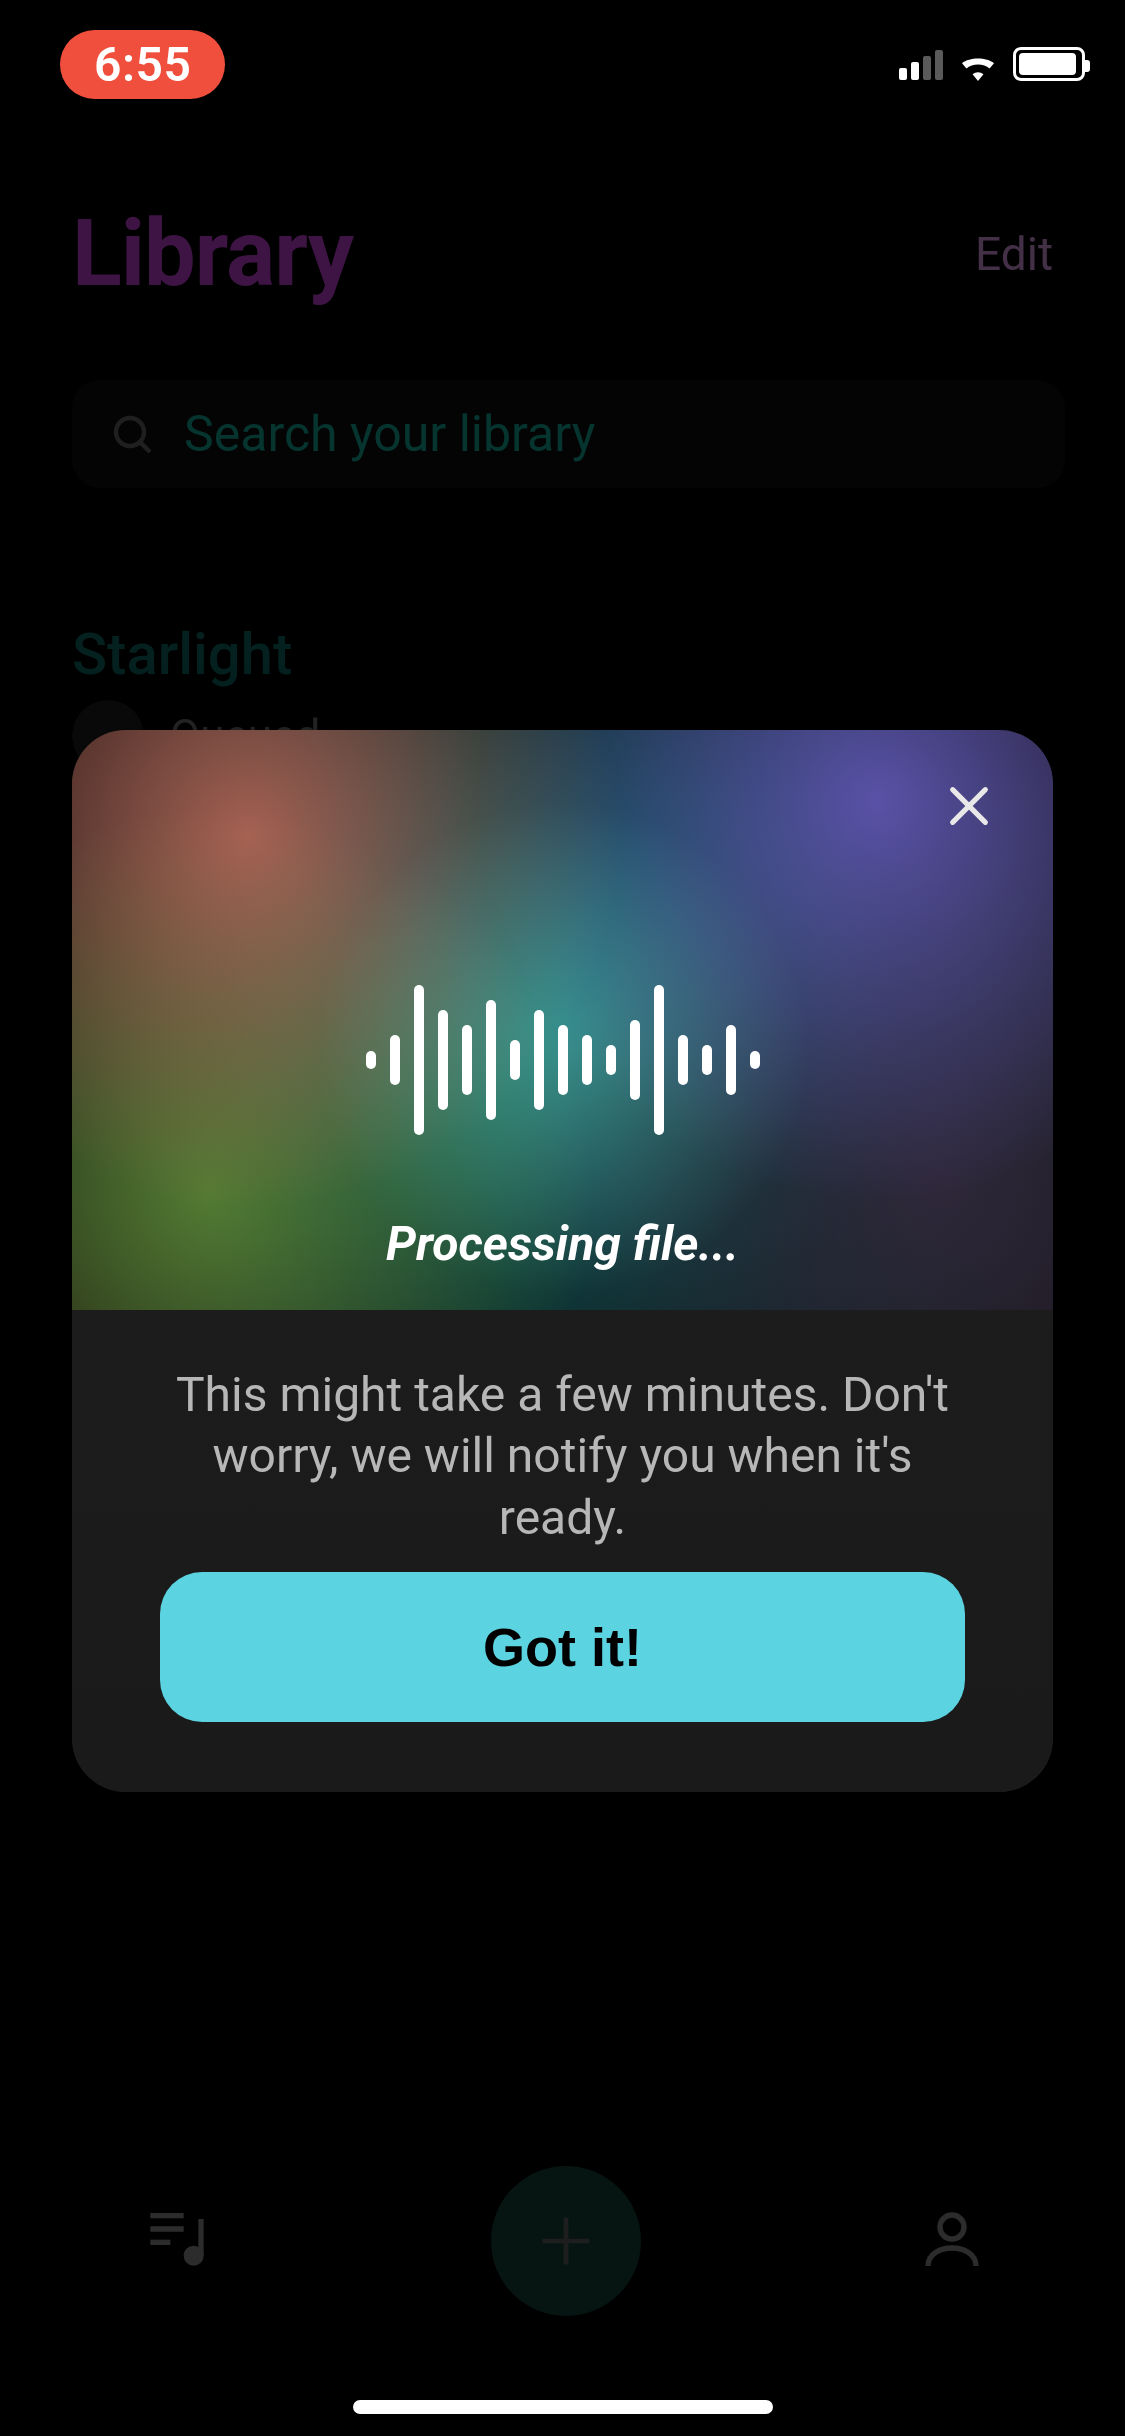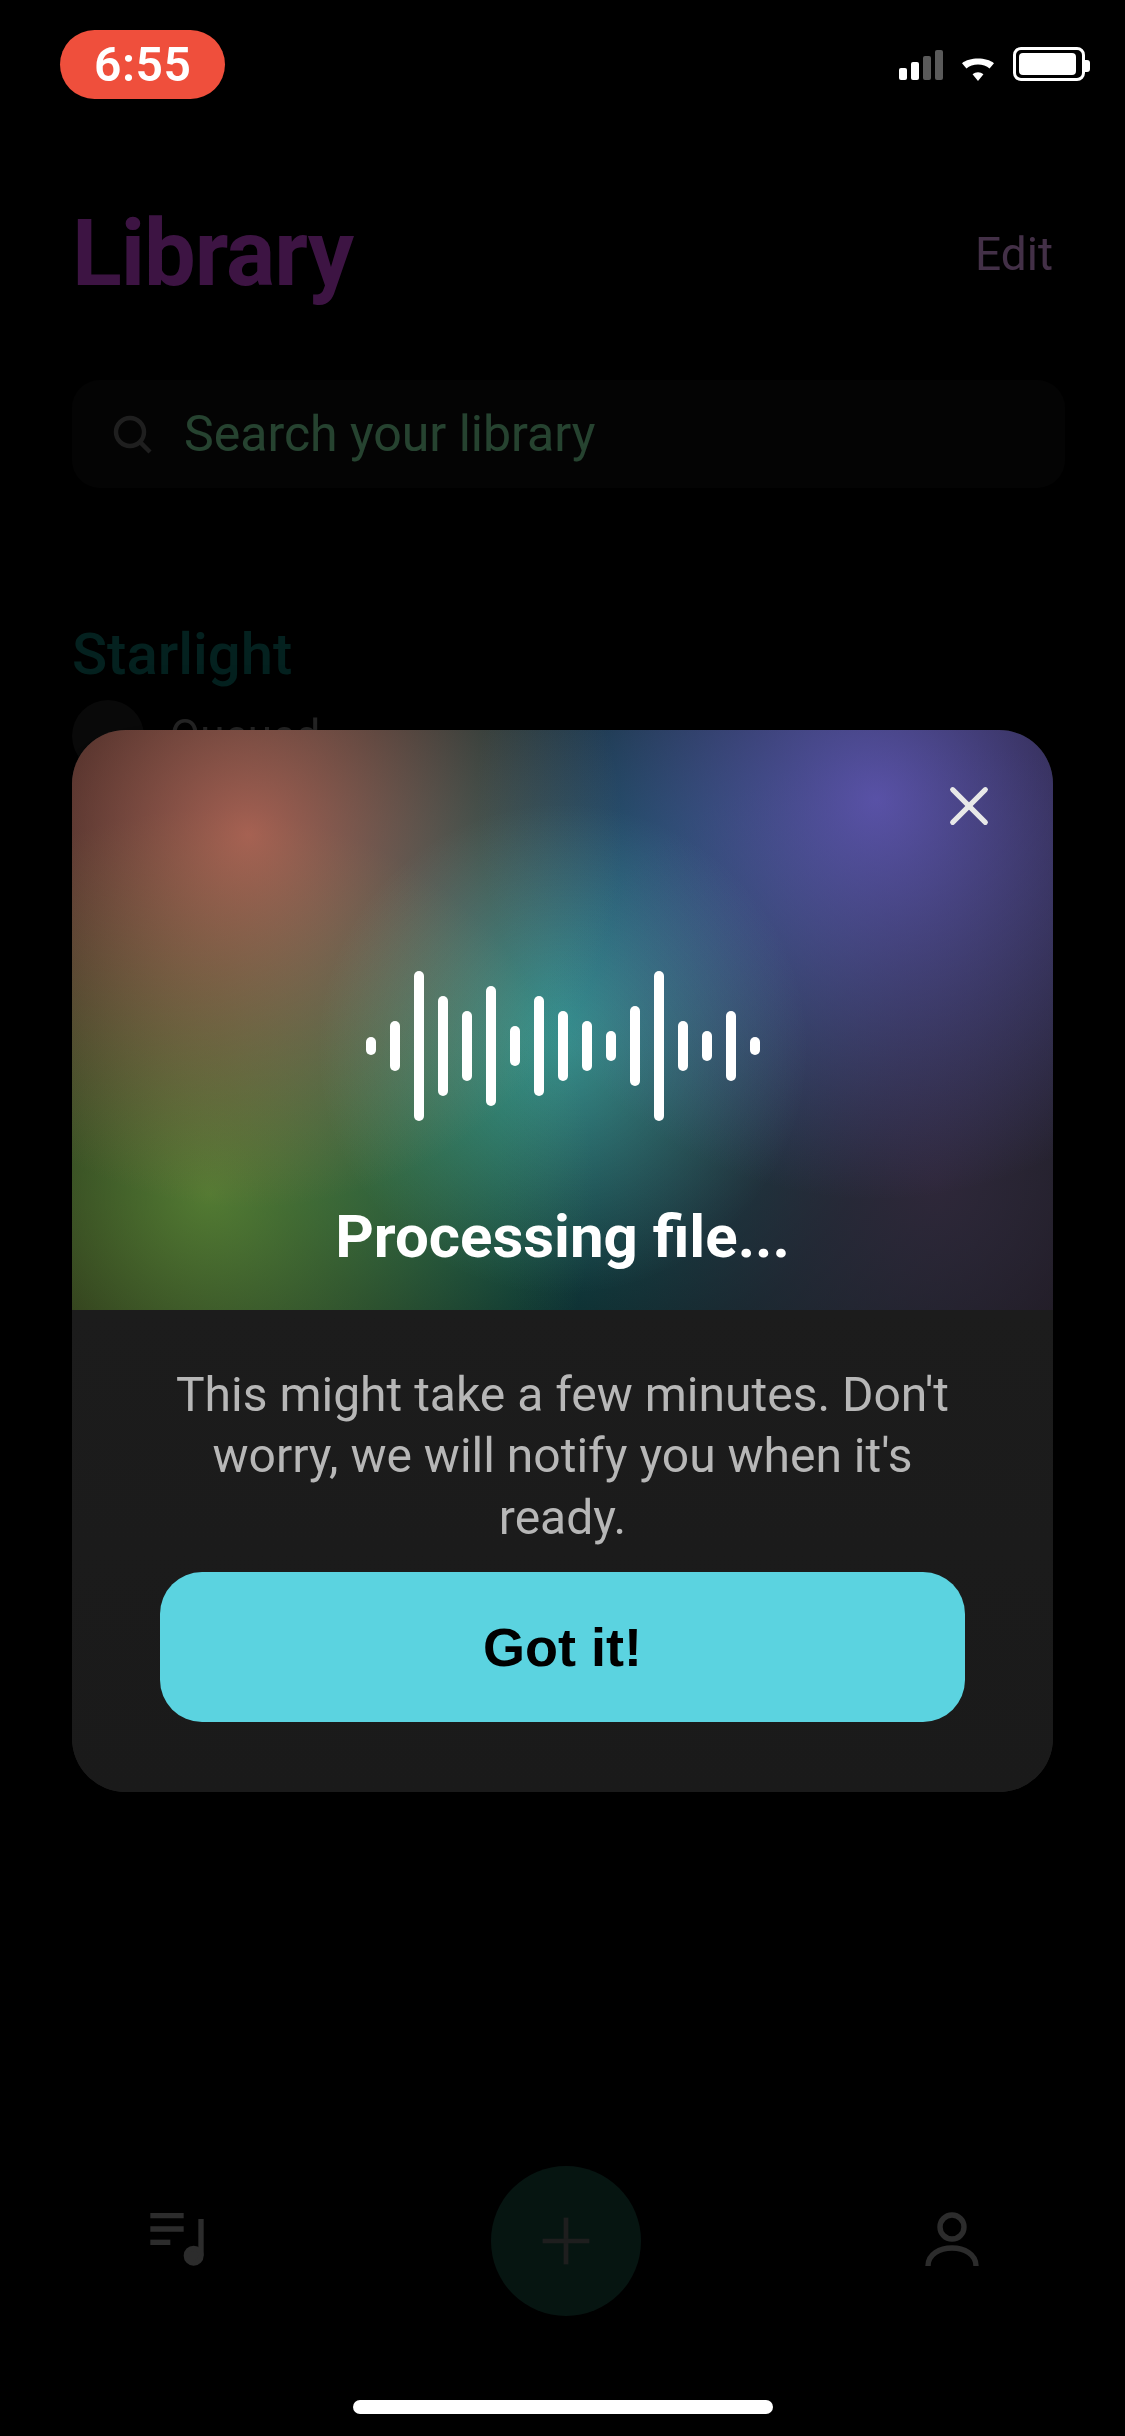--- a/index.html
+++ b/index.html
@@ -115,21 +115,21 @@
     right: 60px;
     height: 108px;
     background: #0e0e0e;
     border-radius: 28px;
     display: flex;
     align-items: center;
     padding: 0 36px;
     gap: 28px;
   }
   .search-box .ph {
-    color: #86efac;
+    color: #14b8a6;
     font-size: 50px;
   }
 
   .track-title {
     position: absolute;
     top: 620px;
     left: 72px;
     color: #0f766e;
     font-size: 58px;
     font-weight: 500;
@@ -231,23 +231,24 @@
     margin-bottom: 80px;
   }
   .wave span {
     width: 10px;
     background: #fff;
     border-radius: 6px;
     display:block;
   }
   .modal-title {
     color: #fff;
-    font-size: 60px;
+    font-size: 48px;
     font-weight: 700;
     text-align:center;
+    font-style:italic;
   }
   .modal-body {
     background: linear-gradient(#1c1c1c, #1a1a1a);
     padding: 54px 88px 70px;
     text-align:center;
   }
   .modal-desc {
     color: #b7b7b7;
     font-size: 48px;
     line-height: 1.28;

